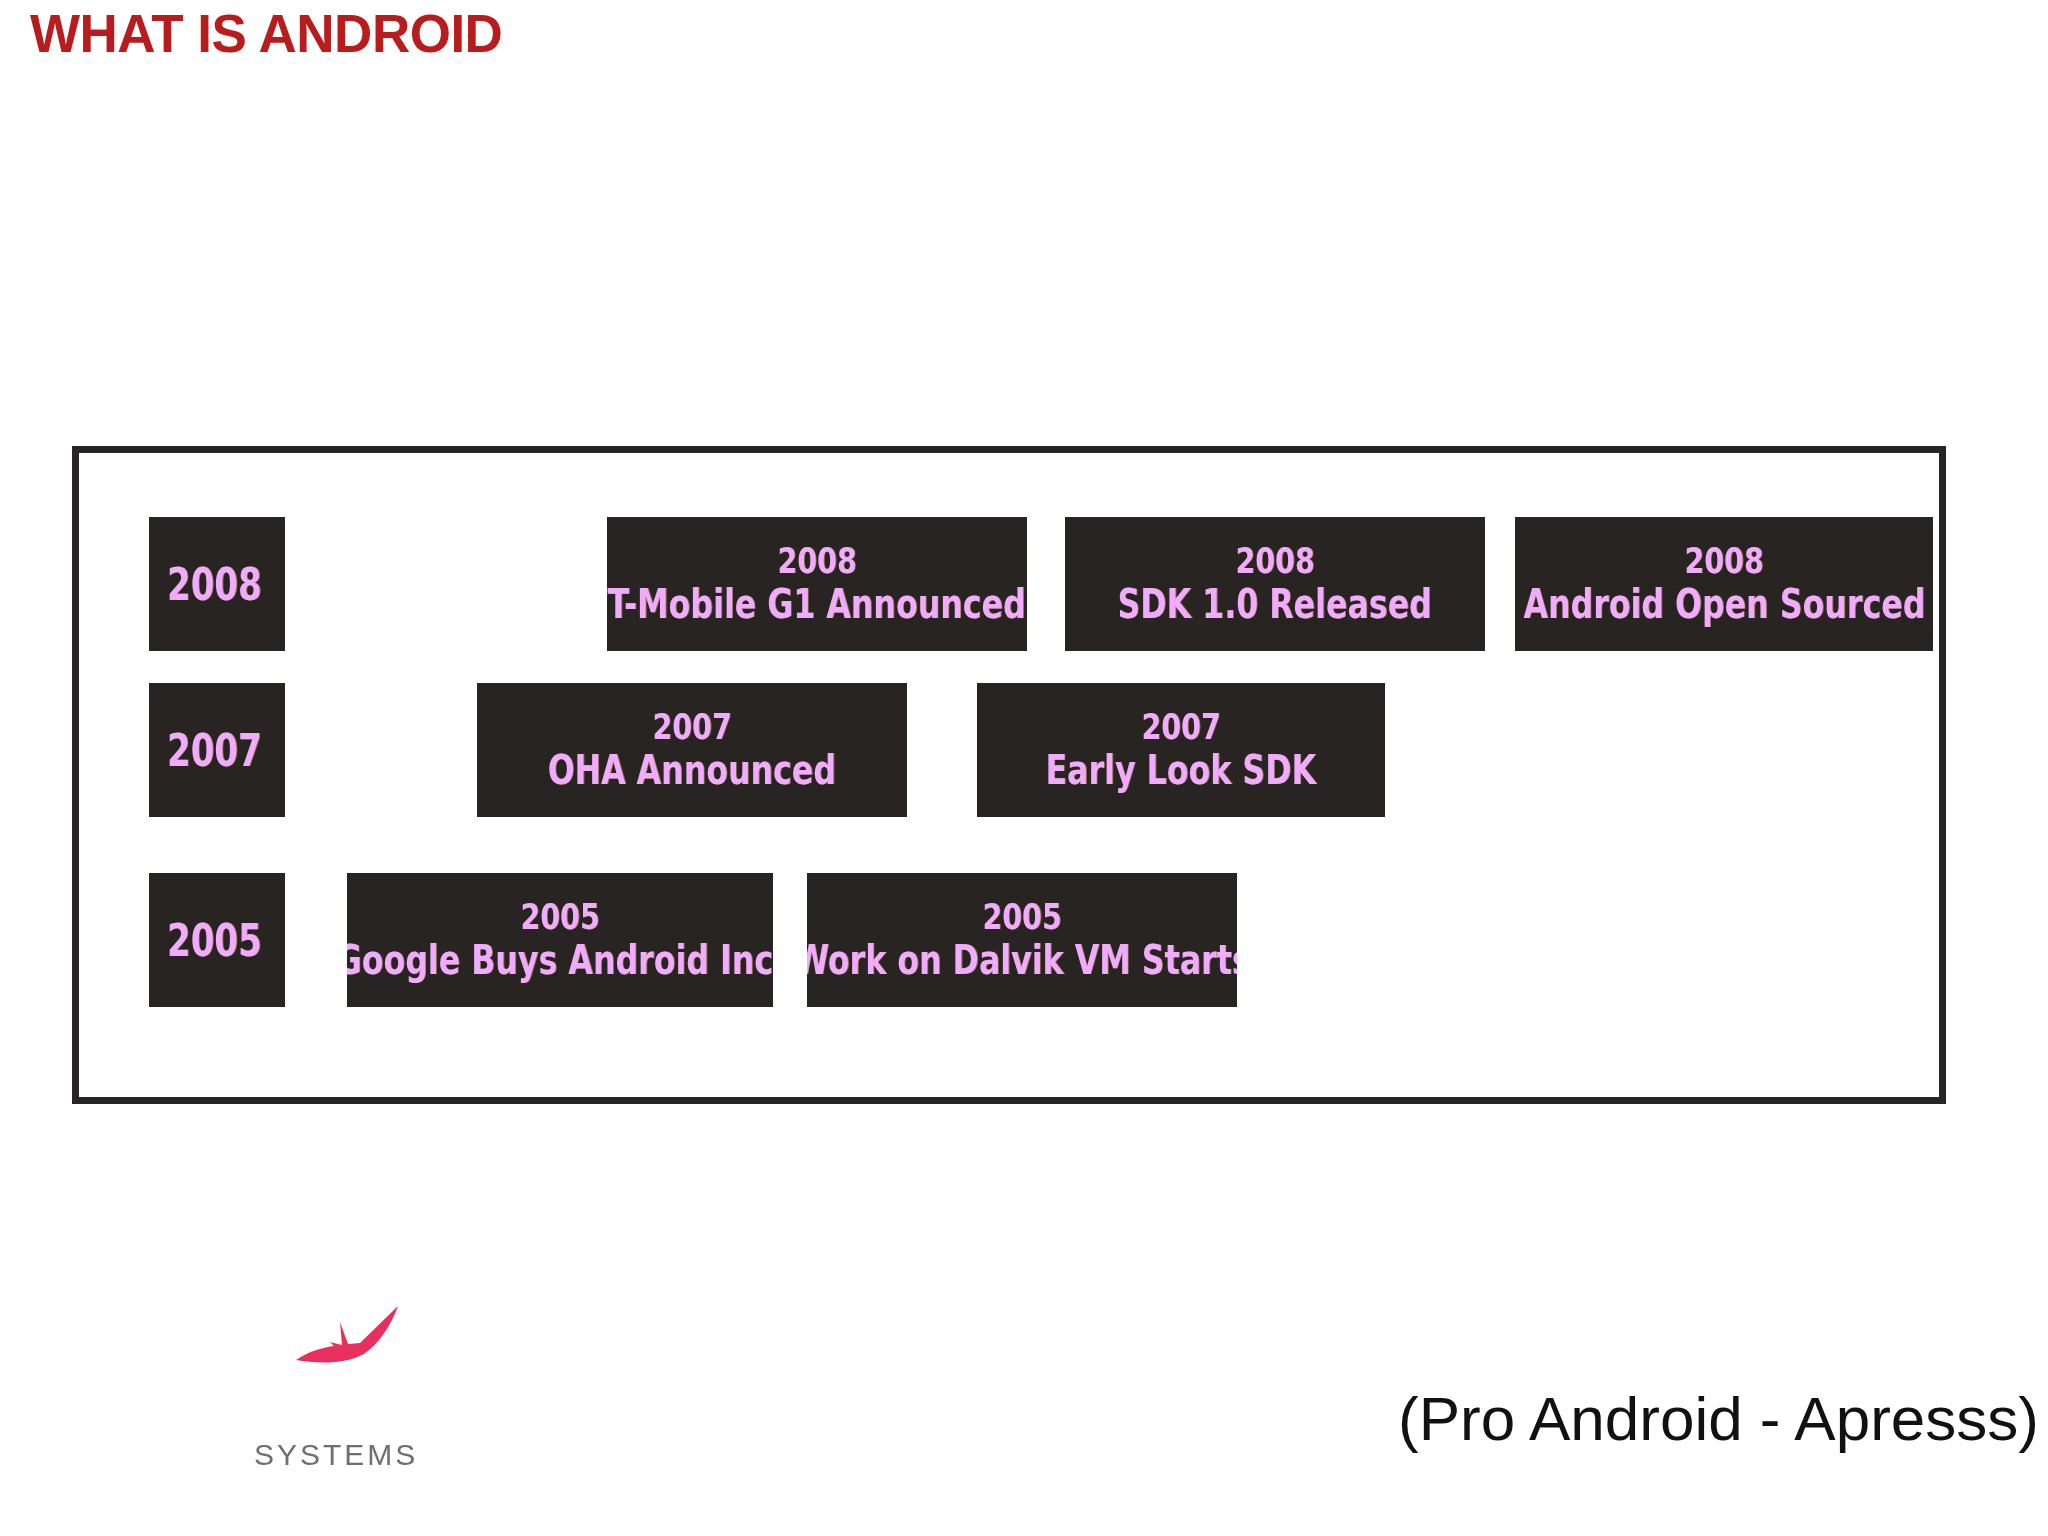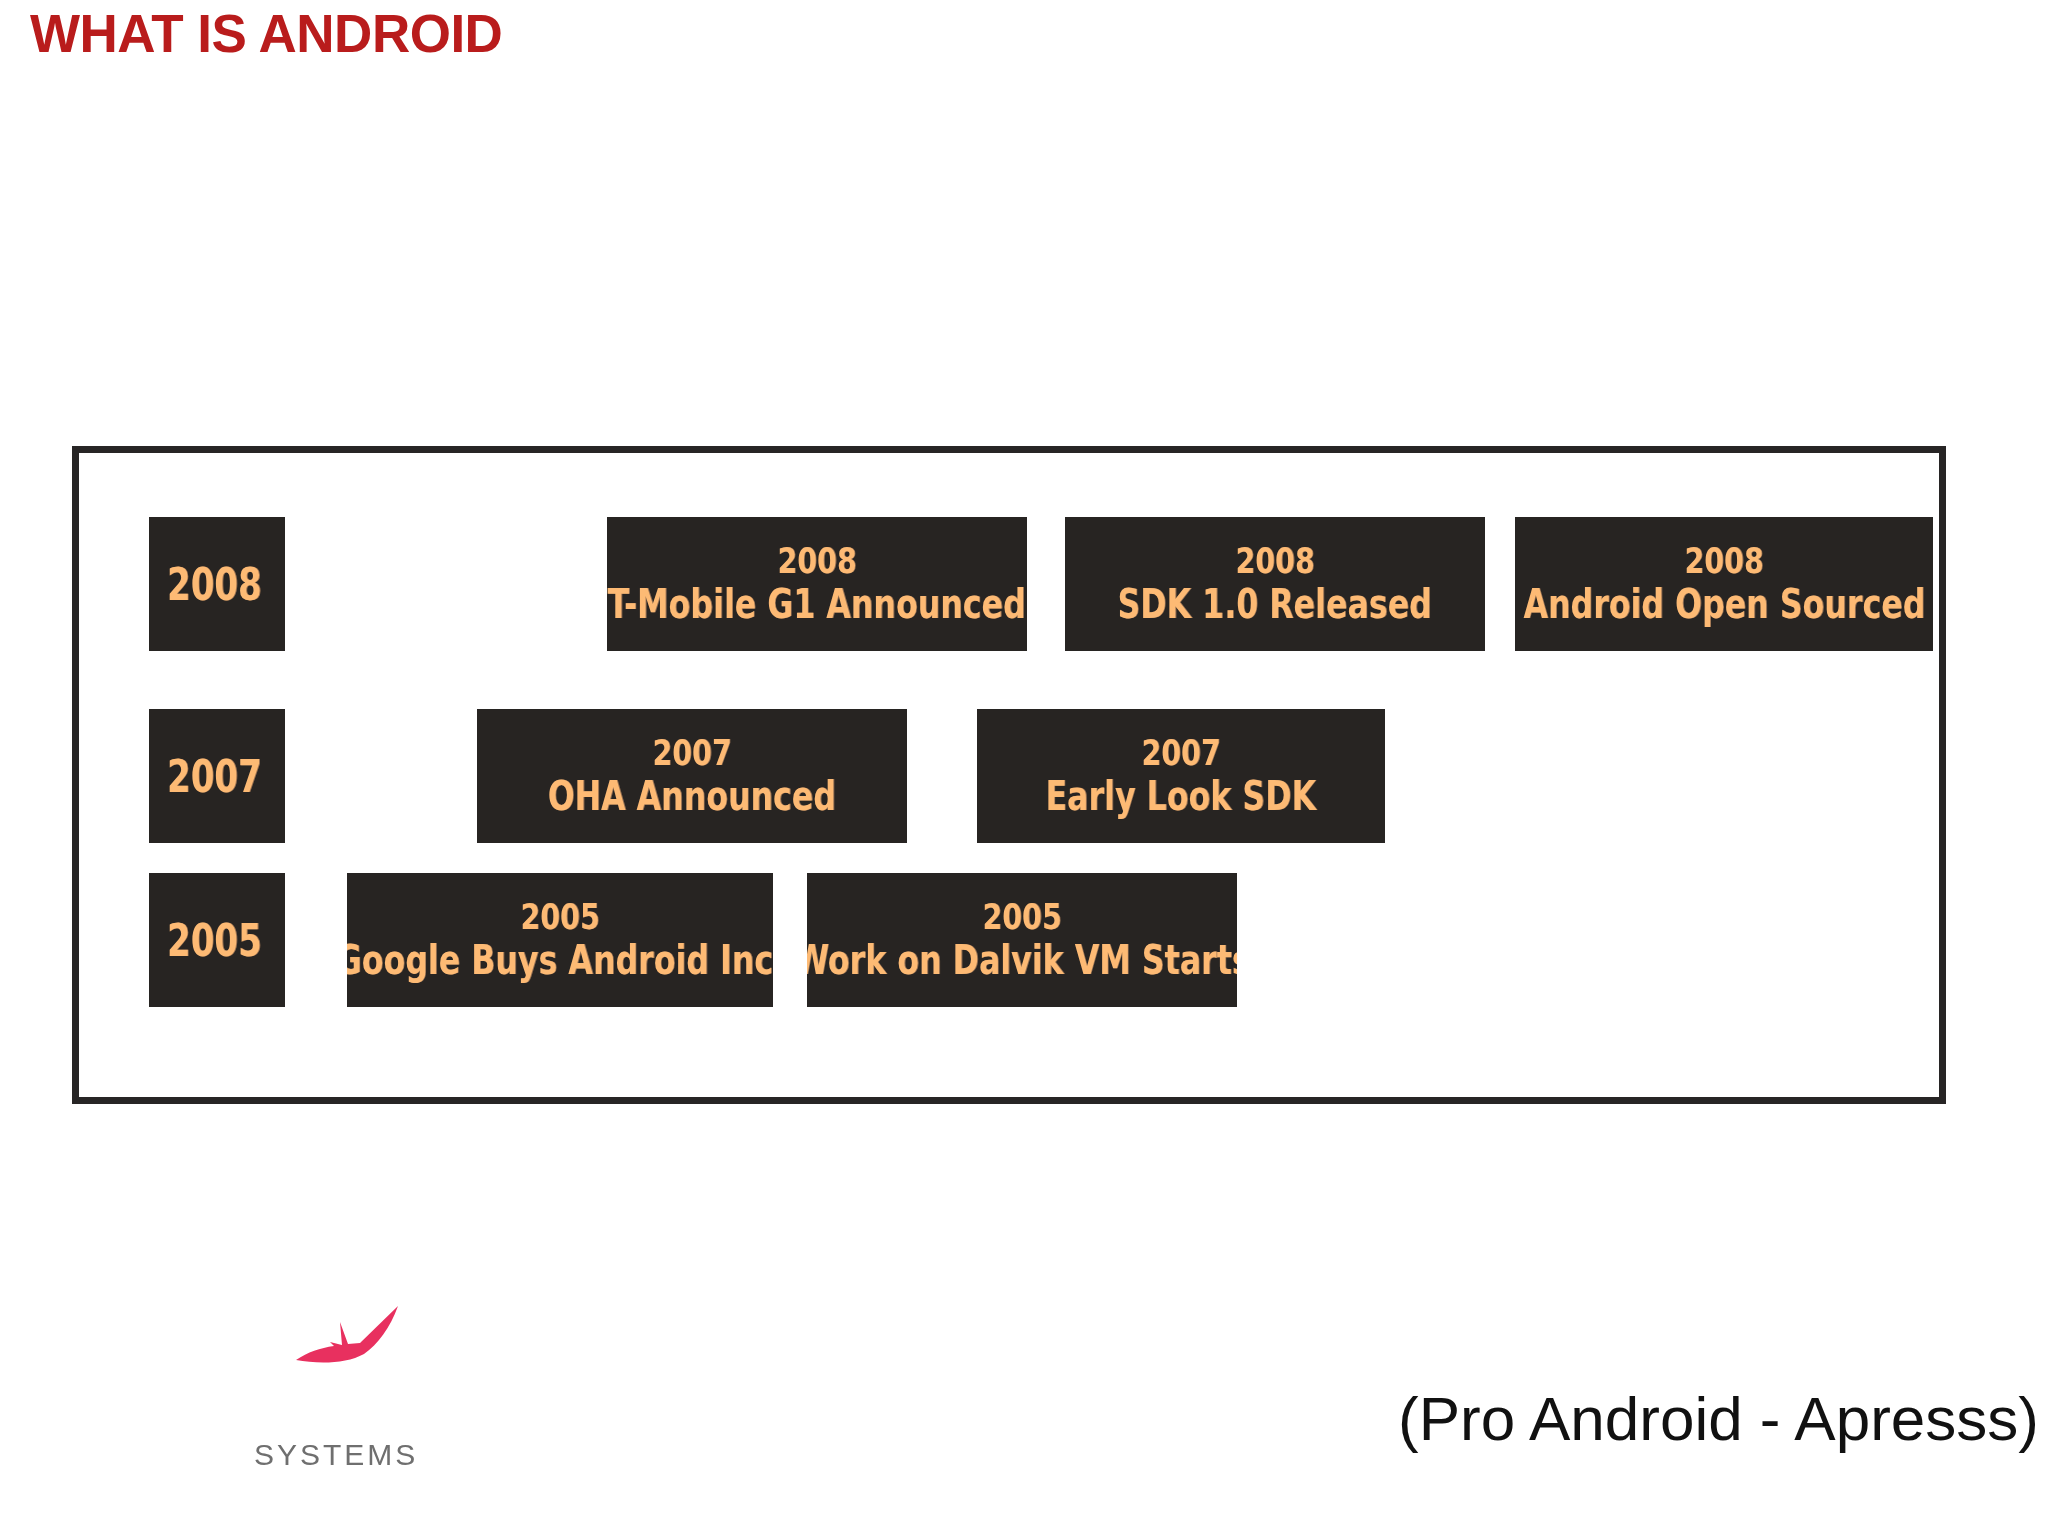--- a/index.html
+++ b/index.html
@@ -43,29 +43,29 @@
   }
 
   
   .timeline-row {
     position: absolute;
     left: 0;
     width: 100%;
     height: 134px;
   }
   #row-2008 { top: 64px; }
-  #row-2007 { top: 256px; padding-left: 44px; }
+  #row-2007 { top: 230px; padding-left: 44px; }
   #row-2005 { top: 420px; }
 
   
   .chip {
     position: absolute;
     box-sizing: border-box;
     background: #272422;
-    color: #fdba74;
+    color: #f0abfc;
     overflow: hidden;
   }
 
   
   .year-chip {
     height: 134px;
     width: 136px;
     left: 70px;
     top: 0;
     display: flex;

